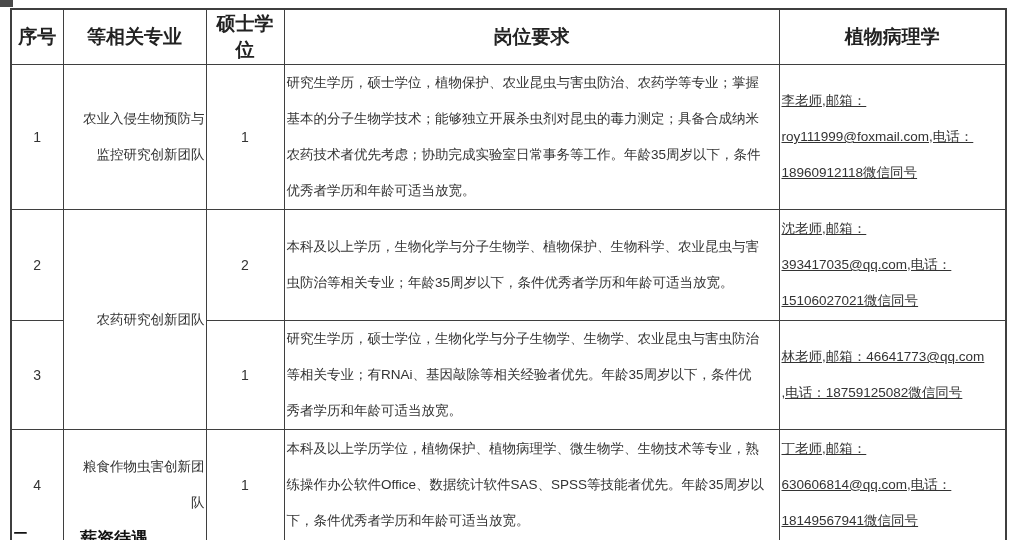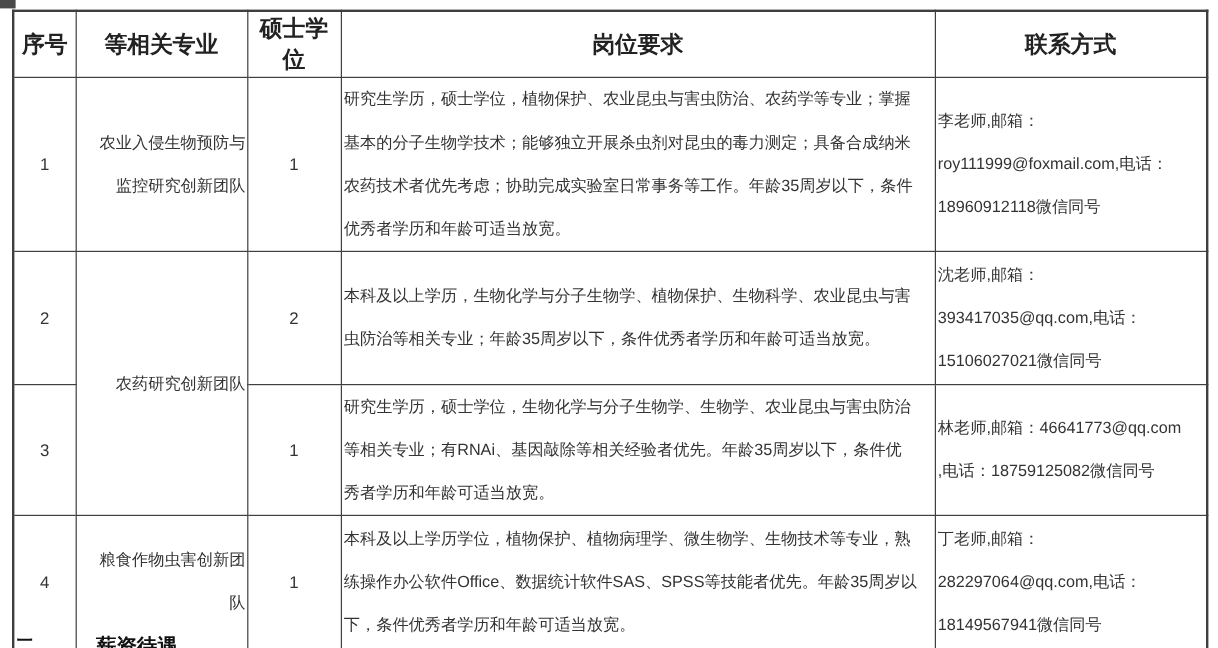--- a/index.html
+++ b/index.html
@@ -19,21 +19,21 @@
   }
   th, td { border:1px solid #3f3f3f; vertical-align:middle; }
   th {
     height:38px; font-size:19px; font-weight:bold; color:#222;
     text-align:center; background:#ffffff;
   }
   td { font-size:13.5px; color:#333; }
   td.seq, td.count { text-align:center; font-size:14px; }
   td.pos { text-align:right; white-space:pre-line; line-height:36px; padding:0 1px; }
   td.req { text-align:left; white-space:pre-line; line-height:36px; padding:0 2px; }
-  td.contact { text-align:left; white-space:pre-line; line-height:36px; padding:0 2px; }
+  td.contact { text-align:left; white-space:pre-line; line-height:36px; padding:0 2px;text-decoration:underline; }
   tr.r1 { height:144px; }
   tr.r2 { height:111px; }
   tr.r3 { height:109px; }
   tr.r4 { height:111px; }
   .footer-heading {
     position:absolute; left:12px; top:527px;
     font-size:17px; font-weight:bold; color:#111;
     white-space:nowrap;
   }
   .footer-heading .sec-title { margin-left:34px; }
@@ -51,21 +51,21 @@
       <col style="width:78px">
       <col style="width:495px">
       <col style="width:227px">
     </colgroup>
     <thead>
       <tr>
         <th>序号</th>
         <th>等相关专业</th>
         <th>硕士学位</th>
         <th>岗位要求</th>
-        <th>联系方式</th>
+        <th>植物病理学</th>
       </tr>
     </thead>
     <tbody>
       <tr class="r1">
         <td class="seq">1</td>
         <td class="pos">农业入侵生物预防与
 监控研究创新团队</td>
         <td class="count">1</td>
         <td class="req">研究生学历，硕士学位，植物保护、农业昆虫与害虫防治、农药学等专业；掌握
 基本的分子生物学技术；能够独立开展杀虫剂对昆虫的毒力测定；具备合成纳米
@@ -96,21 +96,21 @@
       </tr>
       <tr class="r4">
         <td class="seq">4</td>
         <td class="pos">粮食作物虫害创新团
 队</td>
         <td class="count">1</td>
         <td class="req">本科及以上学历学位，植物保护、植物病理学、微生物学、生物技术等专业，熟
 练操作办公软件Office、数据统计软件SAS、SPSS等技能者优先。年龄35周岁以
 下，条件优秀者学历和年龄可适当放宽。</td>
         <td class="contact">丁老师,邮箱：
-282297064@qq.com,电话：
+630606814@qq.com,电话：
 18149567941微信同号</td>
       </tr>
     </tbody>
   </table>
 
   <div class="footer-heading">
     <span class="sec-num">二、</span><span class="sec-title">薪资待遇</span>
   </div>
 </div>
 

